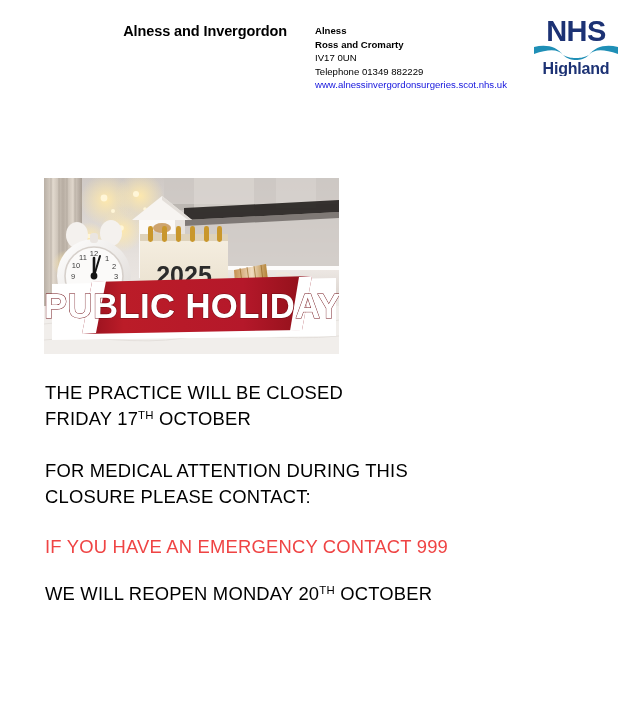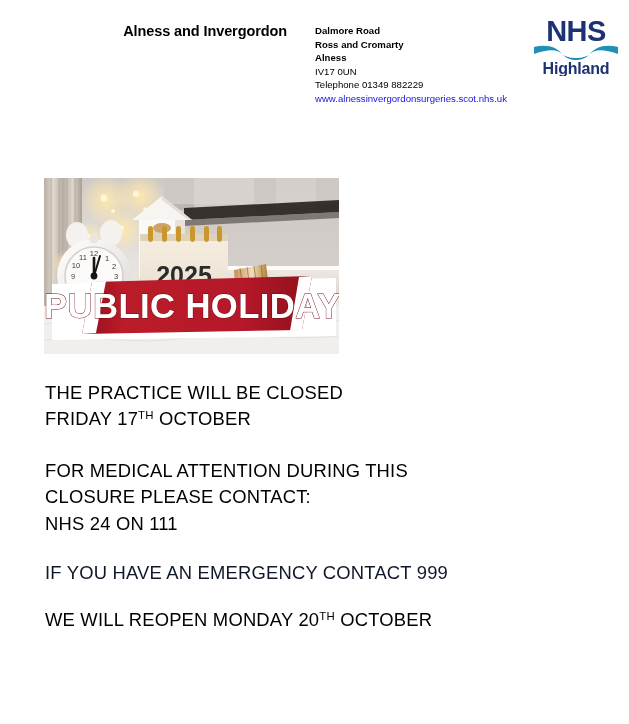--- a/index.html
+++ b/index.html
@@ -71,43 +71,42 @@
     left: 45px;
     top: 380px;
     width: 560px;
   }
   .blk {
     font-weight: normal;
     letter-spacing: 0.2px;
   }
   .blk.size-a { font-size: 18.4px; line-height: 1.42; }
   .blk.size-b { font-size: 16.2px; line-height: 1.47; }
-  .blk.red { color: #0f172a; }
+  .blk.red { color: #ef4444; }
   .gap-1 { height: 26px; }
   .gap-2 { height: 23px; }
   .gap-3 { height: 21px; }
   .gap-4 { height: 25px; }
   sup {
     font-size: 0.62em;
     vertical-align: 0.52em;
     line-height: 0;
   }
   .nowrap { white-space: nowrap; margin-top: 20px; }
 </style>
 </head>
 <body>
 
 <div class="practice-name">
   <div>Alness and Invergordon</div>
 </div>
 
 <div class="address-block">
-  <div class="bold">Dalmore Road</div>
+  <div class="bold">Alness</div>
   <div class="bold">Ross and Cromarty</div>
-  <div class="bold">Alness</div>
   <div>IV17 0UN</div>
   <div>Telephone 01349 882229</div>
   <div><span class="url">www.alnessinvergordonsurgeries.scot.nhs.uk</span></div>
 </div>
 
 <div class="nhs-logo">
   <svg viewBox="0 0 94 62" width="94" height="62" aria-hidden="true">
     <text x="47" y="27" text-anchor="middle" font-family="Liberation Sans, sans-serif" font-size="29" font-weight="bold" letter-spacing="-0.6" fill="#1c3274">NHS</text>
     <path d="M5 33 C18 30 28 33 34 41 C29 35 20 35 5 40 Z" fill="#1f8fb6"></path>
     <path d="M89 33 C76 30 66 33 60 41 C65 35 74 35 89 40 Z" fill="#1f8fb6"></path>
@@ -279,21 +278,20 @@
   <div class="blk size-a">
     <div>THE PRACTICE WILL BE CLOSED</div>
     <div><span class="nowrap"><span>FRIDAY 17</span><sup>TH</sup><span> OCTOBER</span></span></div>
   </div>
 
   <div class="gap-1"></div>
 
   <div class="blk size-a">
     <div>FOR MEDICAL ATTENTION DURING THIS</div>
     <div>CLOSURE PLEASE CONTACT:</div>
-    <div>NHS 24 ON 111</div>
   </div>
 
   <div class="gap-2"></div>
 
   <div class="blk size-a red">IF YOU HAVE AN EMERGENCY CONTACT 999</div>
 
   <div class="gap-3"></div>
 
   <div class="blk size-a"><span class="nowrap"><span>WE WILL REOPEN MONDAY 20</span><sup>TH</sup><span> OCTOBER</span></span></div>
 

